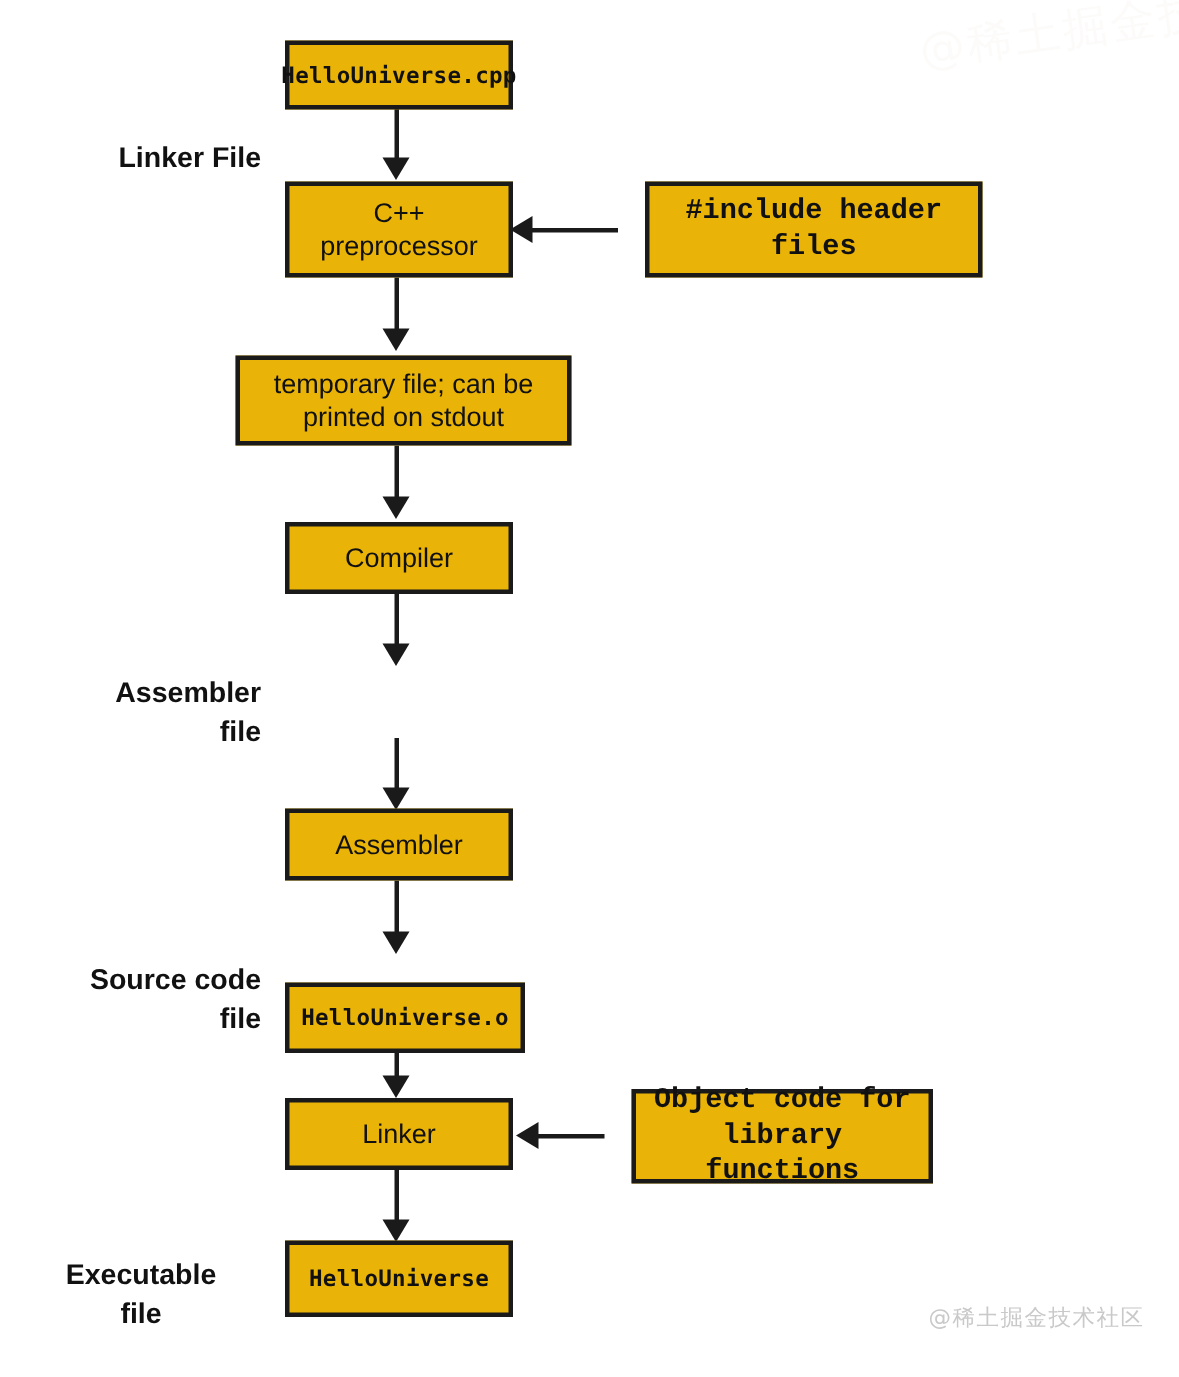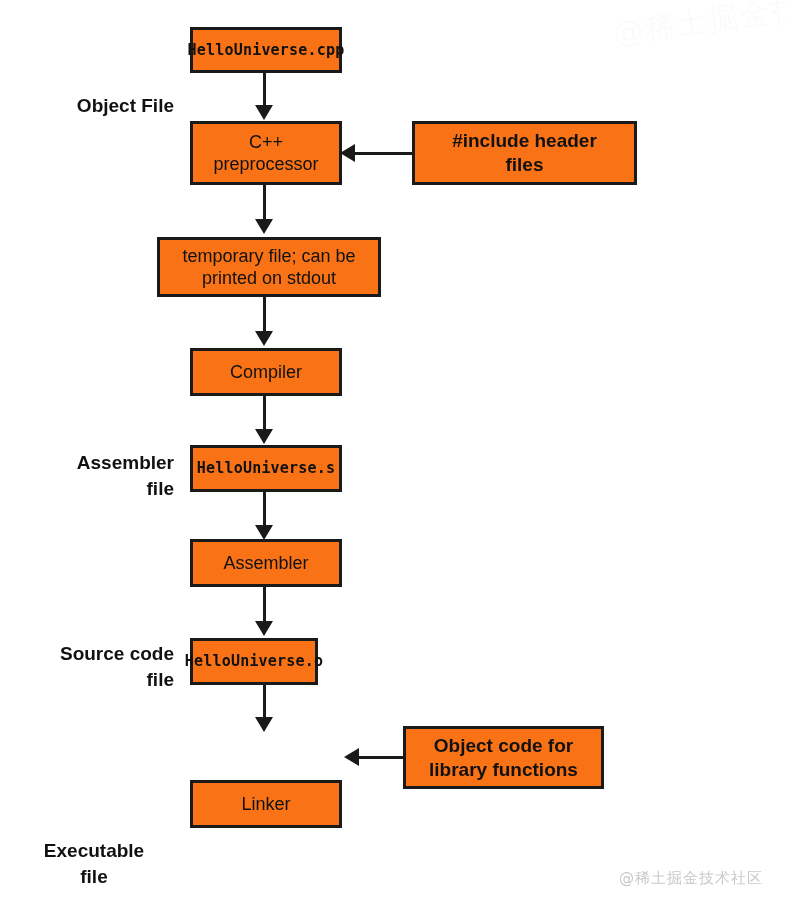--- a/index.html
+++ b/index.html
@@ -18,43 +18,44 @@
     height: 918px;
     background: #ffffff;
     overflow: hidden;
   }
 
   
   .node {
     position: absolute;
     box-sizing: border-box;
     border: 3px solid #1a1a1a;
-    background: #f97316;
+    background: #eab308;
     display: flex;
     align-items: center;
     justify-content: center;
     text-align: center;
     line-height: 1.25;
     color: #111111;
   }
   .node.mono {
     font-family: "DejaVu Sans Mono", "Liberation Mono", monospace;
     font-size: 15px;
     font-weight: 700;
     letter-spacing: 0.2px;
   }
   .node.plain {
     font-family: "Liberation Sans", sans-serif;
     font-size: 18px;
     font-weight: 400;
   }
   .node.strong {
-    font-family: Liberation Sans, sans-serif;
+    font-family: Liberation Mono, monospace;
     font-size: 19px;
     font-weight: 700;
+    margin-left: 18px;
   }
   .node .txt {
     display: block;
     white-space: pre-line;
     padding: 0 6px;
   }
 
   
   .caption {
     position: absolute;
@@ -112,21 +113,21 @@
     letter-spacing: 2px;
     white-space: nowrap;
     transform: rotate(-8deg);
   }
 </style>
 </head>
 <body>
 
 <div id="canvas">
 
-  <div class="caption" style="left:14px; top:93px; width:160px;">Object File</div>
+  <div class="caption" style="left:14px; top:93px; width:160px;">Linker File</div>
 
   <div class="caption" style="left:14px; top:450px; width:160px;">Assembler
 file</div>
 
   <div class="caption" style="left:14px; top:641px; width:160px;">Source code
 file</div>
 
   <div class="caption" style="left:14px; top:838px; width:160px;text-align:center;">Executable
 file</div>
 
@@ -176,39 +177,39 @@
 
   <div class="node plain" style="left:190px; top:348px; width:152px; height:48px;">
     <span class="txt">Compiler</span>
   </div>
 
   <div class="node plain" style="left:157px; top:237px; width:224px; height:60px;">
     <span class="txt">temporary file; can be
 printed on stdout</span>
   </div>
 
-  <div class="node mono" style="left:190px; top:445px; width:152px; height:47px;">
-    <span class="txt">HelloUniverse.s</span>
-  </div>
 
   <div class="node plain" style="left:190px; top:539px; width:152px; height:48px;">
     <span class="txt">Assembler</span>
   </div>
 
-  <div class="node mono" style="left:190px; top:638px; width:128px; height:47px;">
+  <div class="node mono" style="left:190px; top:655px; width:160px; height:47px;">
     <span class="txt">HelloUniverse.o</span>
   </div>
 
-  <div class="node plain" style="left:190px; top:732px; width:152px; height:48px;margin-top:48px;">
+  <div class="node plain" style="left:190px; top:732px; width:152px; height:48px;">
     <span class="txt">Linker</span>
   </div>
 
   <div class="node strong" style="left:403px; top:726px; width:201px; height:63px;">
     <span class="txt">Object code for
 library functions</span>
   </div>
 
+  <div class="node mono" style="left:190px; top:827px; width:152px; height:51px;">
+    <span class="txt">HelloUniverse</span>
+  </div>
 
   <div class="watermark-faint" style="left:612px; top:-6px;">@稀土掘金技术社区</div>
 
   <div class="watermark" style="left:619px; top:869px;">@稀土掘金技术社区</div>
 
 </div>
 
 </body></html>

